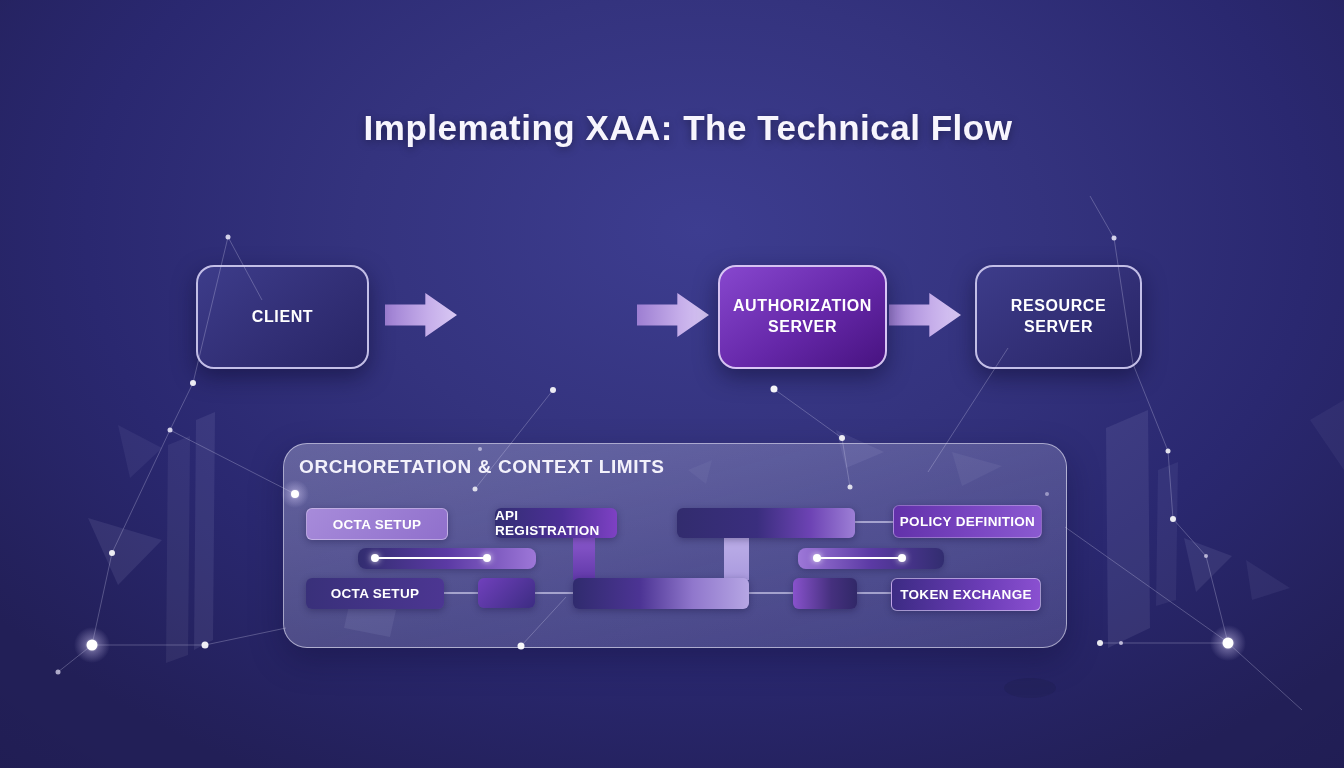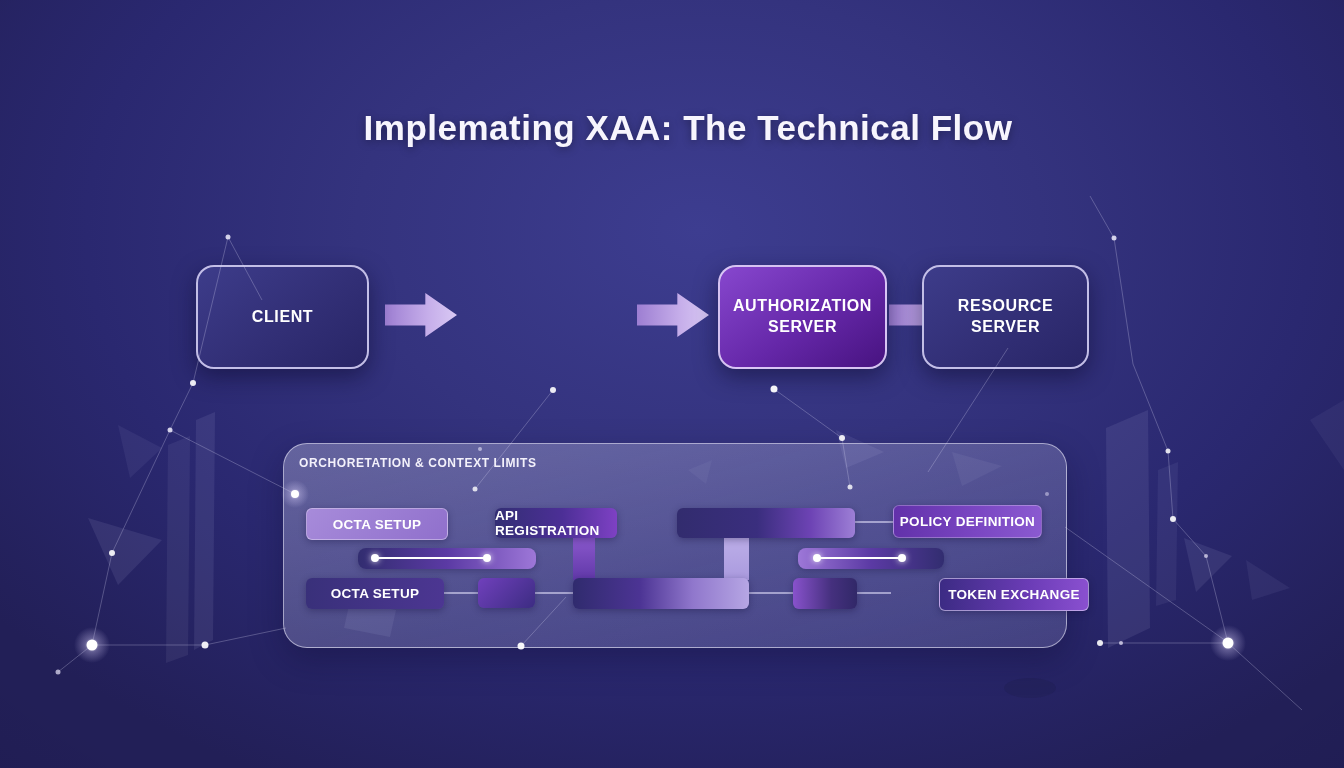--- a/index.html
+++ b/index.html
@@ -33,38 +33,38 @@
     clip-path:polygon(0 26%,56% 26%,56% 0,100% 50%,56% 100%,56% 74%,0 74%);
   }
   
   .panel{
     position:absolute;left:283px;top:443px;width:782px;height:203px;z-index:3;
     border-radius:24px;border:1.5px solid rgba(244,242,255,.55);
     background:linear-gradient(165deg,rgba(207,207,238,.34) 0%,rgba(178,178,220,.27) 55%,rgba(166,166,212,.22) 100%);
     box-shadow:0 12px 32px rgba(15,12,50,.35);
   }
   .panel-title{
-    position:absolute;left:15px;top:12px;color:#f3f1fb;font-size:12px;
+    position:absolute;left:15px;top:12px;color:#f3f1fb;font-size:19px;
     font-weight:bold;letter-spacing:.6px;
   }
   .pbox{
     position:absolute;height:30px;border-radius:6px;z-index:2;
     display:flex;align-items:center;justify-content:center;
     color:#fff;font-size:13.5px;font-weight:bold;letter-spacing:.3px;
     box-shadow:0 2px 7px rgba(20,15,60,.35);
   }
   .pbox-light{background:linear-gradient(135deg,#a78bda 0%,#9070cc 100%);border:1px solid rgba(255,255,255,.35);}
   .pbox-darklight{background:linear-gradient(90deg,#332e74 0%,#4c2f96 55%,#7e41c4 100%);}
   .pbox-midgrad{background:linear-gradient(90deg,#322c6e 0%,#3a2e7e 45%,#6d43b4 75%,#9d7fd6 100%);}
   .pbox-policy{background:linear-gradient(90deg,#6231aa 0%,#7a46c2 55%,#8a5ad0 100%);border:1px solid rgba(255,255,255,.28);}
   .pbox-darkflat{background:linear-gradient(90deg,#39307a 0%,#4c3692 100%);}
   .pbox-sb1{background:linear-gradient(135deg,#7040bc 0%,#3c2c82 100%);}
   .pbox-elbow{background:linear-gradient(90deg,#302b6e 0%,#4c3494 38%,#9077cc 68%,#b6a6e4 100%);}
   .pbox-sb2{background:linear-gradient(90deg,#8852cc 0%,#45307e 60%,#312868 100%);}
-  .pbox-token{background:linear-gradient(90deg,#3c2b84 0%,#6b3cb6 60%,#8a50d0 100%);border:1.5px solid rgba(230,220,250,.6);margin-left:48px;}
+  .pbox-token{background:linear-gradient(90deg,#3c2b84 0%,#6b3cb6 60%,#8a50d0 100%);border:1.5px solid rgba(230,220,250,.6);}
   .vconn{position:absolute;z-index:1;}
   .hline{position:absolute;height:2px;background:rgba(222,218,246,.6);z-index:1;}
   .slider{
     position:absolute;height:21px;border-radius:8px;z-index:2;
     box-shadow:0 2px 6px rgba(20,15,60,.3);
   }
   .slider-a{background:linear-gradient(90deg,#322d70 0%,#5b3aa4 50%,#9d77d8 100%);}
   .slider-b{background:linear-gradient(90deg,#9d77d8 0%,#5b3aa4 50%,#322d70 100%);}
   .slider .track{position:absolute;top:9px;height:2px;background:#fff;border-radius:1px;}
   .slider .knob{
@@ -99,21 +99,21 @@
   </svg>
 
   <h1 class="title">Implemating XAA: The Technical Flow</h1>
 
   <div class="node node-dark" style="left:196px;width:169px">CLIENT</div>
   <div class="flow-arrow" style="left:385px"></div>
   <div class="flow-arrow" style="left:637px"></div>
   <div class="node node-purple" style="left:718px;width:165px">AUTHORIZATION
 SERVER</div>
   <div class="flow-arrow" style="left:889px"></div>
-  <div class="node node-dark" style="left:922px;width:163px">RESOURCE
+  <div class="node node-dark" style="left:975px;width:163px">RESOURCE
 SERVER</div>
 
   <section class="panel">
     <div class="panel-title">ORCHORETATION &amp; CONTEXT LIMITS</div>
 
     <div class="vconn" style="left:289px;top:94px;width:22px;height:42px;background:linear-gradient(180deg,#8a58cc 0%,#6038a8 100%)"></div>
     <div class="vconn" style="left:440px;top:94px;width:25px;height:42px;background:linear-gradient(180deg,#bcaee8 0%,#aa9ade 100%)"></div>
 
     <div class="hline" style="left:571px;top:77px;width:38px"></div>
     <div class="hline" style="left:160px;top:148px;width:34px"></div>

